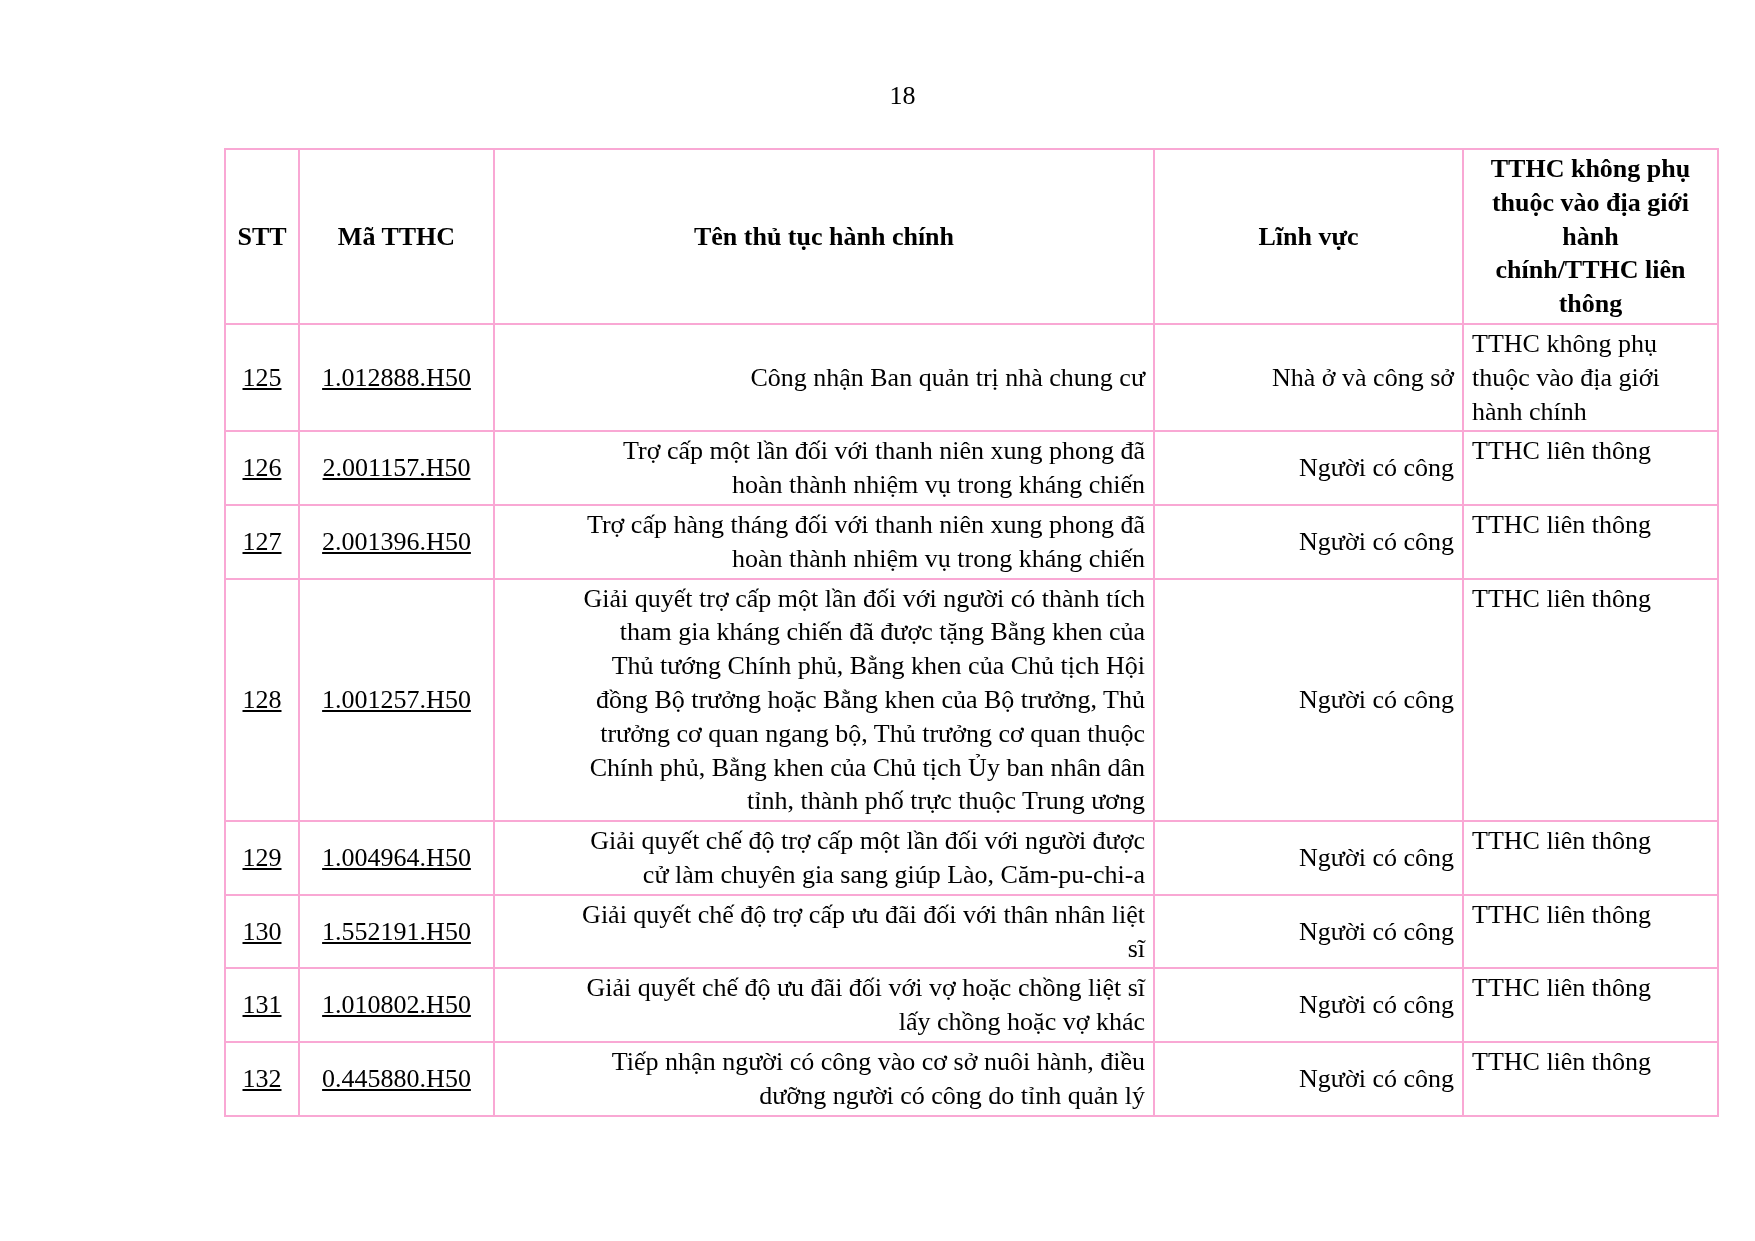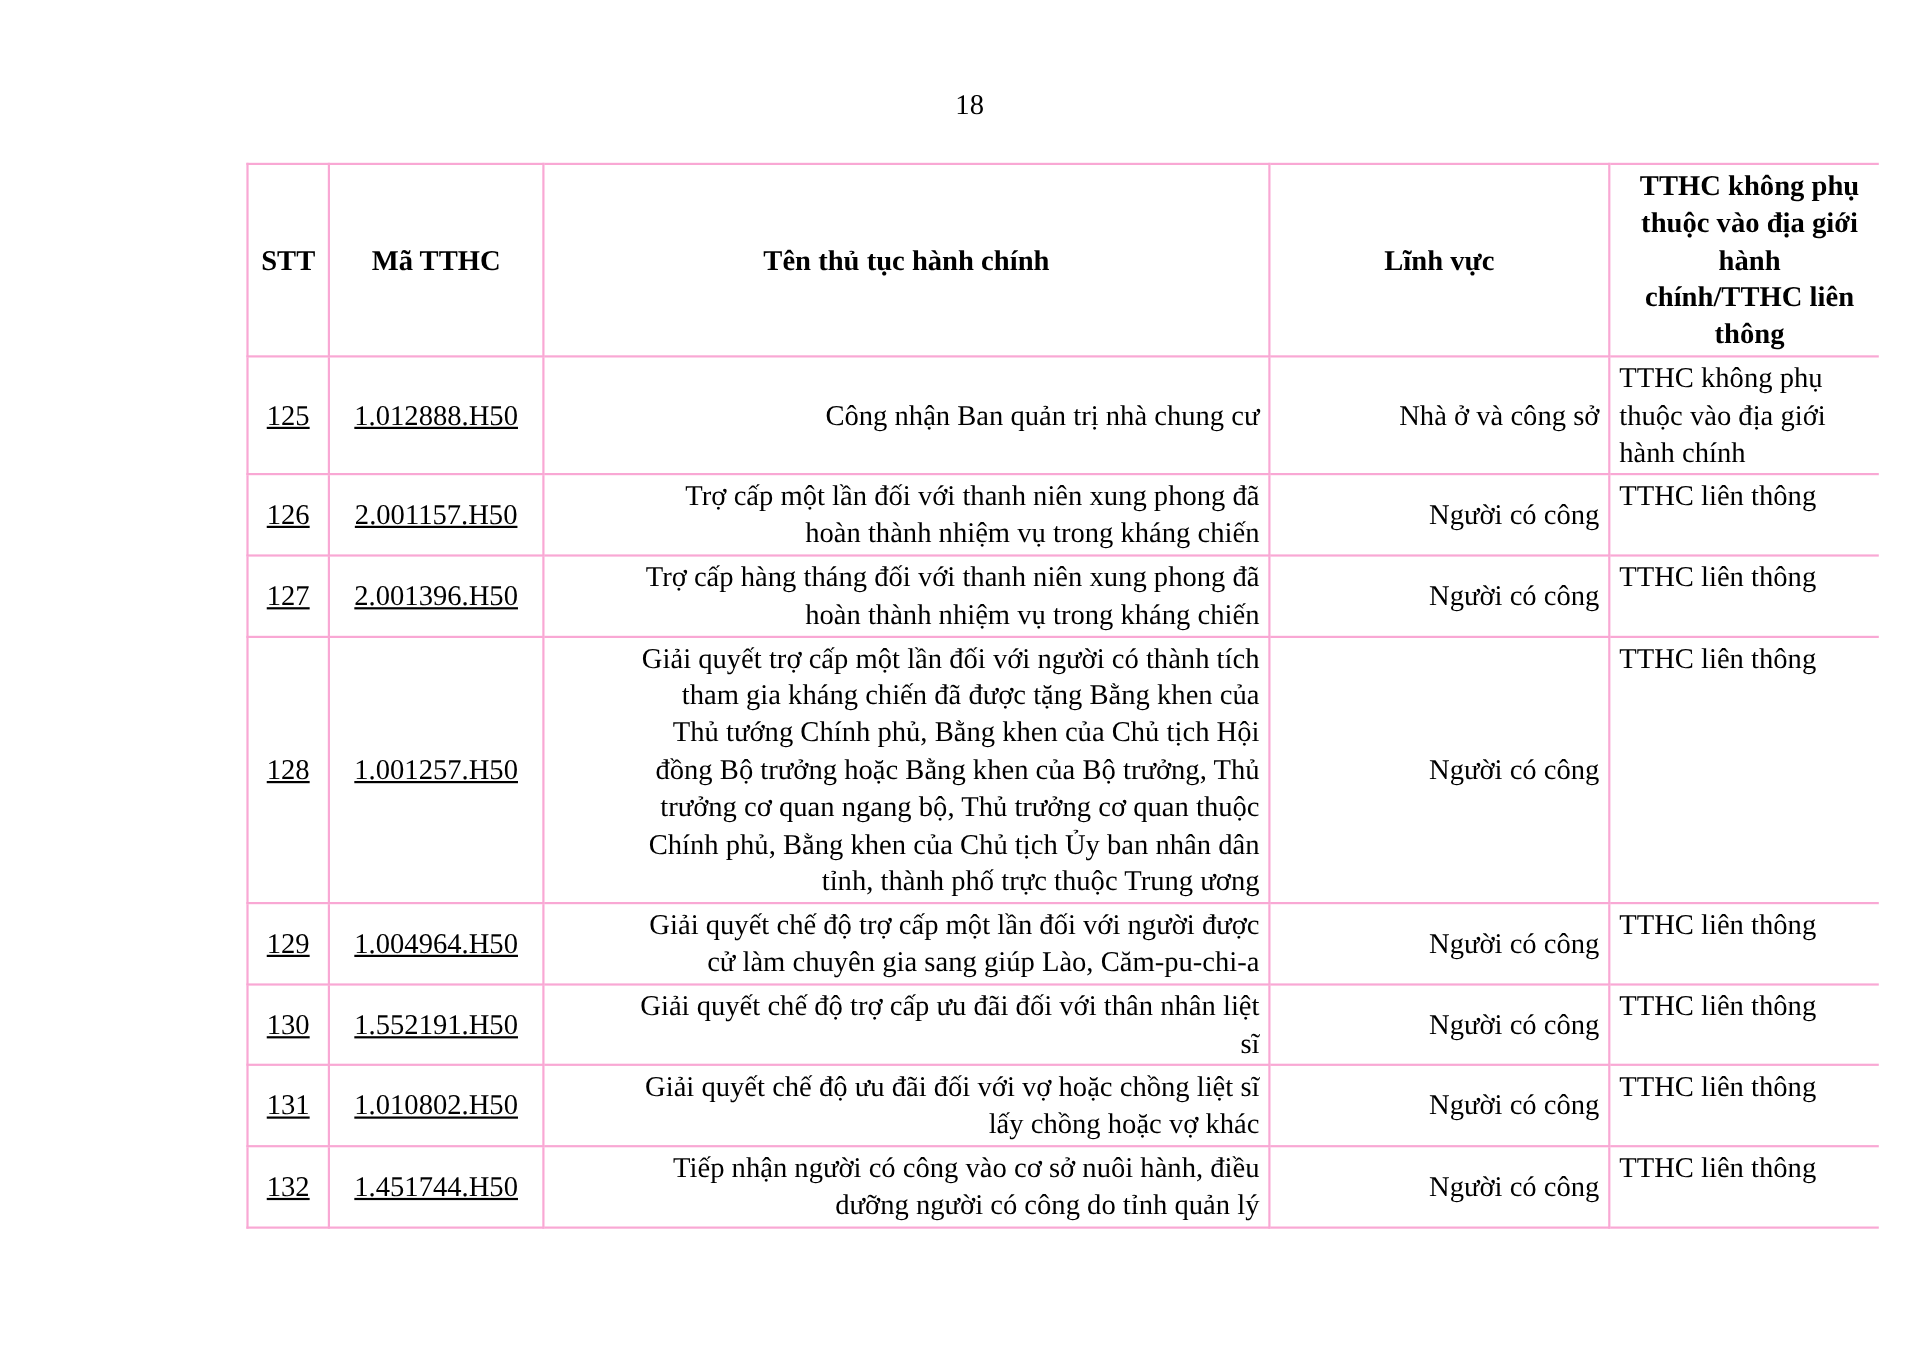--- a/index.html
+++ b/index.html
@@ -8,20 +8,21 @@
     background: #ffffff;
   }
   .page {
     position: relative;
     width: 1708px;
     height: 1241px;
     background: #ffffff;
     color: #000000;
     font-family: "Liberation Serif", "DejaVu Serif", serif;
     overflow: hidden;
+    padding-left: 42px;
   }
   .page-number {
     position: absolute;
     top: 80px;
     left: 55px;
     right: 0;
     text-align: center;
     font-size: 26px;
     line-height: 1.2;
   }
@@ -154,21 +155,21 @@
       <tr style="height:70px">
         <td class="c-stt">131</td>
         <td class="c-code">1.010802.H50</td>
         <td class="c-name">Giải quyết chế độ ưu đãi đối với vợ hoặc chồng liệt sĩ
 lấy chồng hoặc vợ khác</td>
         <td class="c-field">Người có công</td>
         <td class="c-status">TTHC liên thông</td>
       </tr>
       <tr style="height:74px">
         <td class="c-stt">132</td>
-        <td class="c-code">1.451744.H50</td>
+        <td class="c-code">0.445880.H50</td>
         <td class="c-name">Tiếp nhận người có công vào cơ sở nuôi hành, điều
 dưỡng người có công do tỉnh quản lý</td>
         <td class="c-field">Người có công</td>
         <td class="c-status">TTHC liên thông</td>
       </tr>
     </tbody>
   </table>
 
 </div>
 

